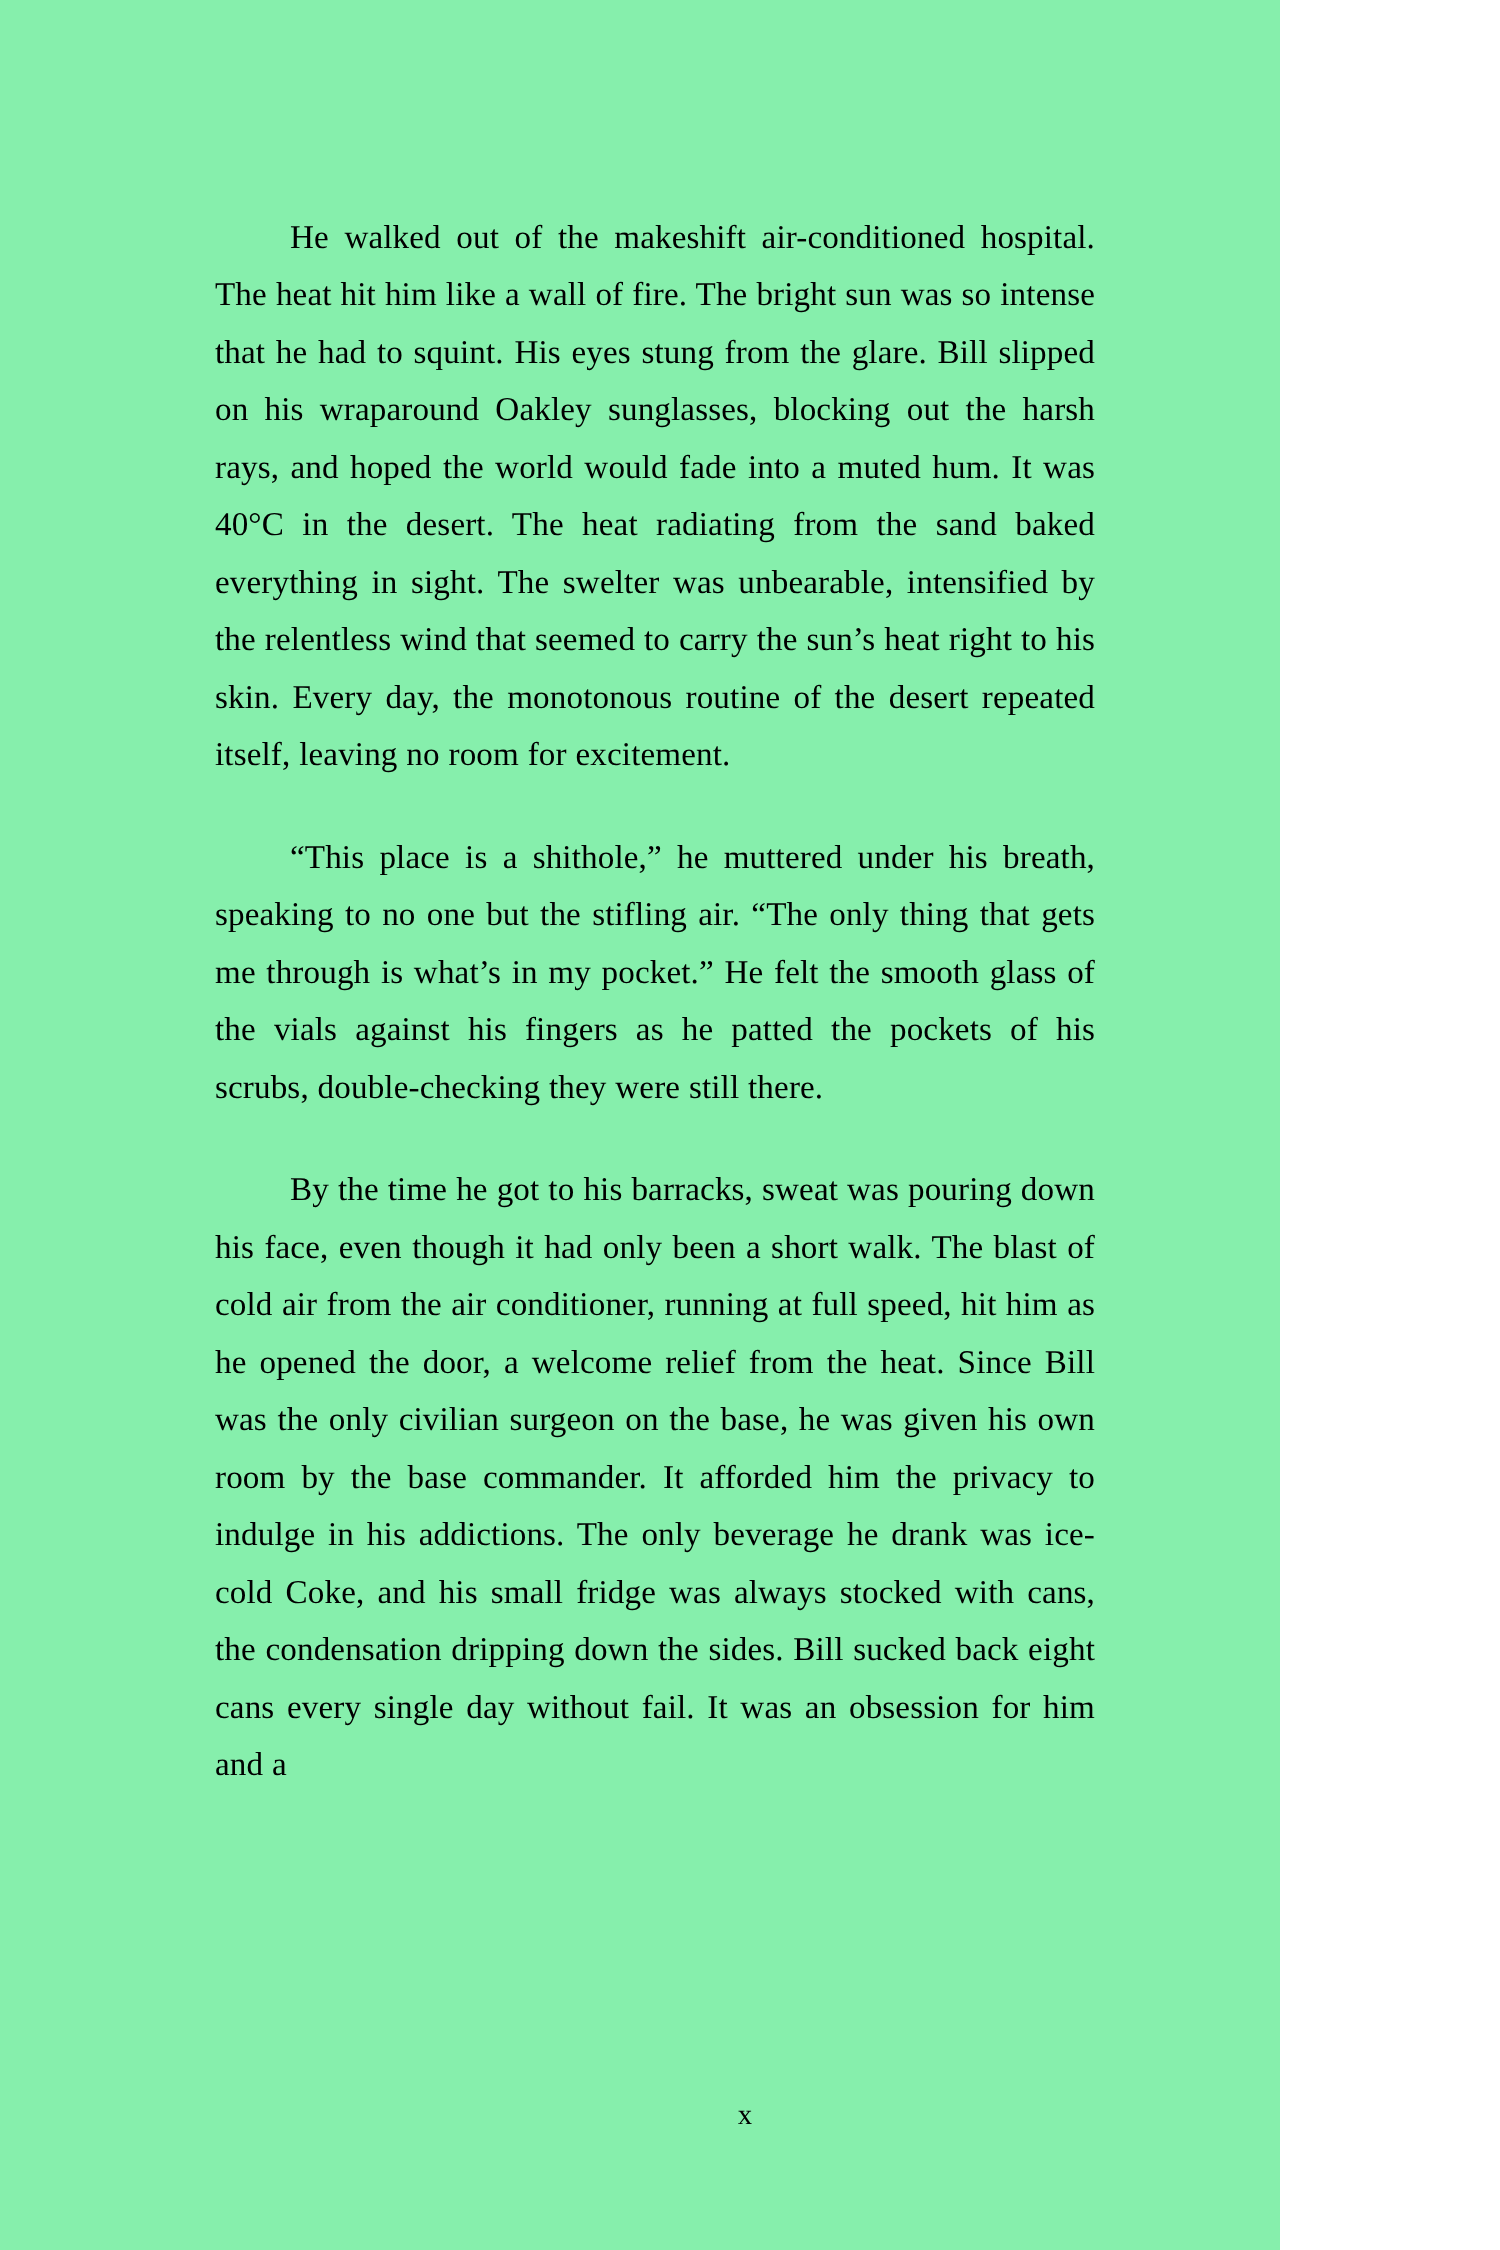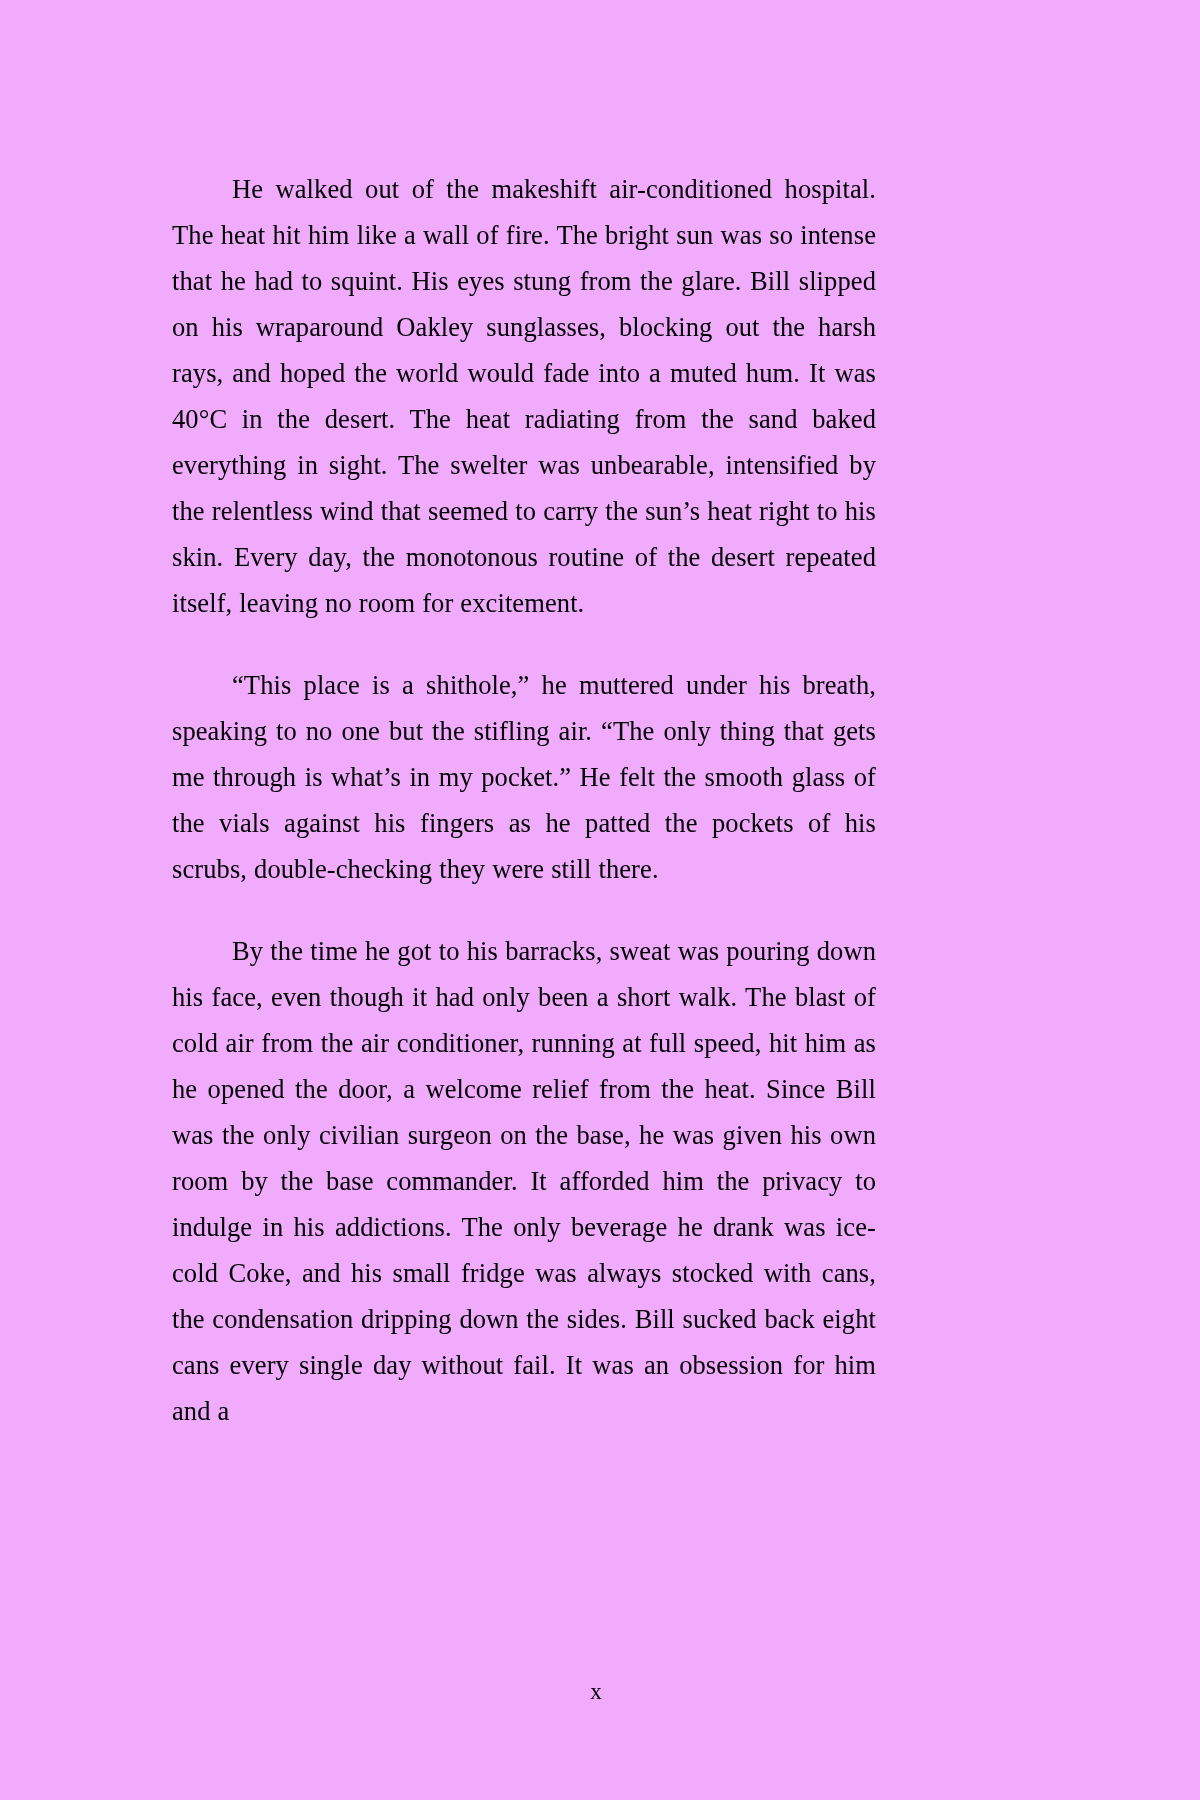--- a/index.html
+++ b/index.html
@@ -9,23 +9,23 @@
   }
   body {
     width: 1200px;
     height: 1800px;
     overflow: hidden;
     font-family: "Liberation Serif", "DejaVu Serif", serif;
     color: #000000;
   }
   .page {
     position: relative;
-    width: 1200px;
+    width: 1024px;
     height: 1800px;
-    background: #f0abfc;
+    background: #86efac;
     box-sizing: border-box;
   }
   .text-block {
     position: absolute;
     left: 172px;
     top: 166px;
     width: 704px;
   }
   .para {
     margin: 0 0 36px 0;

